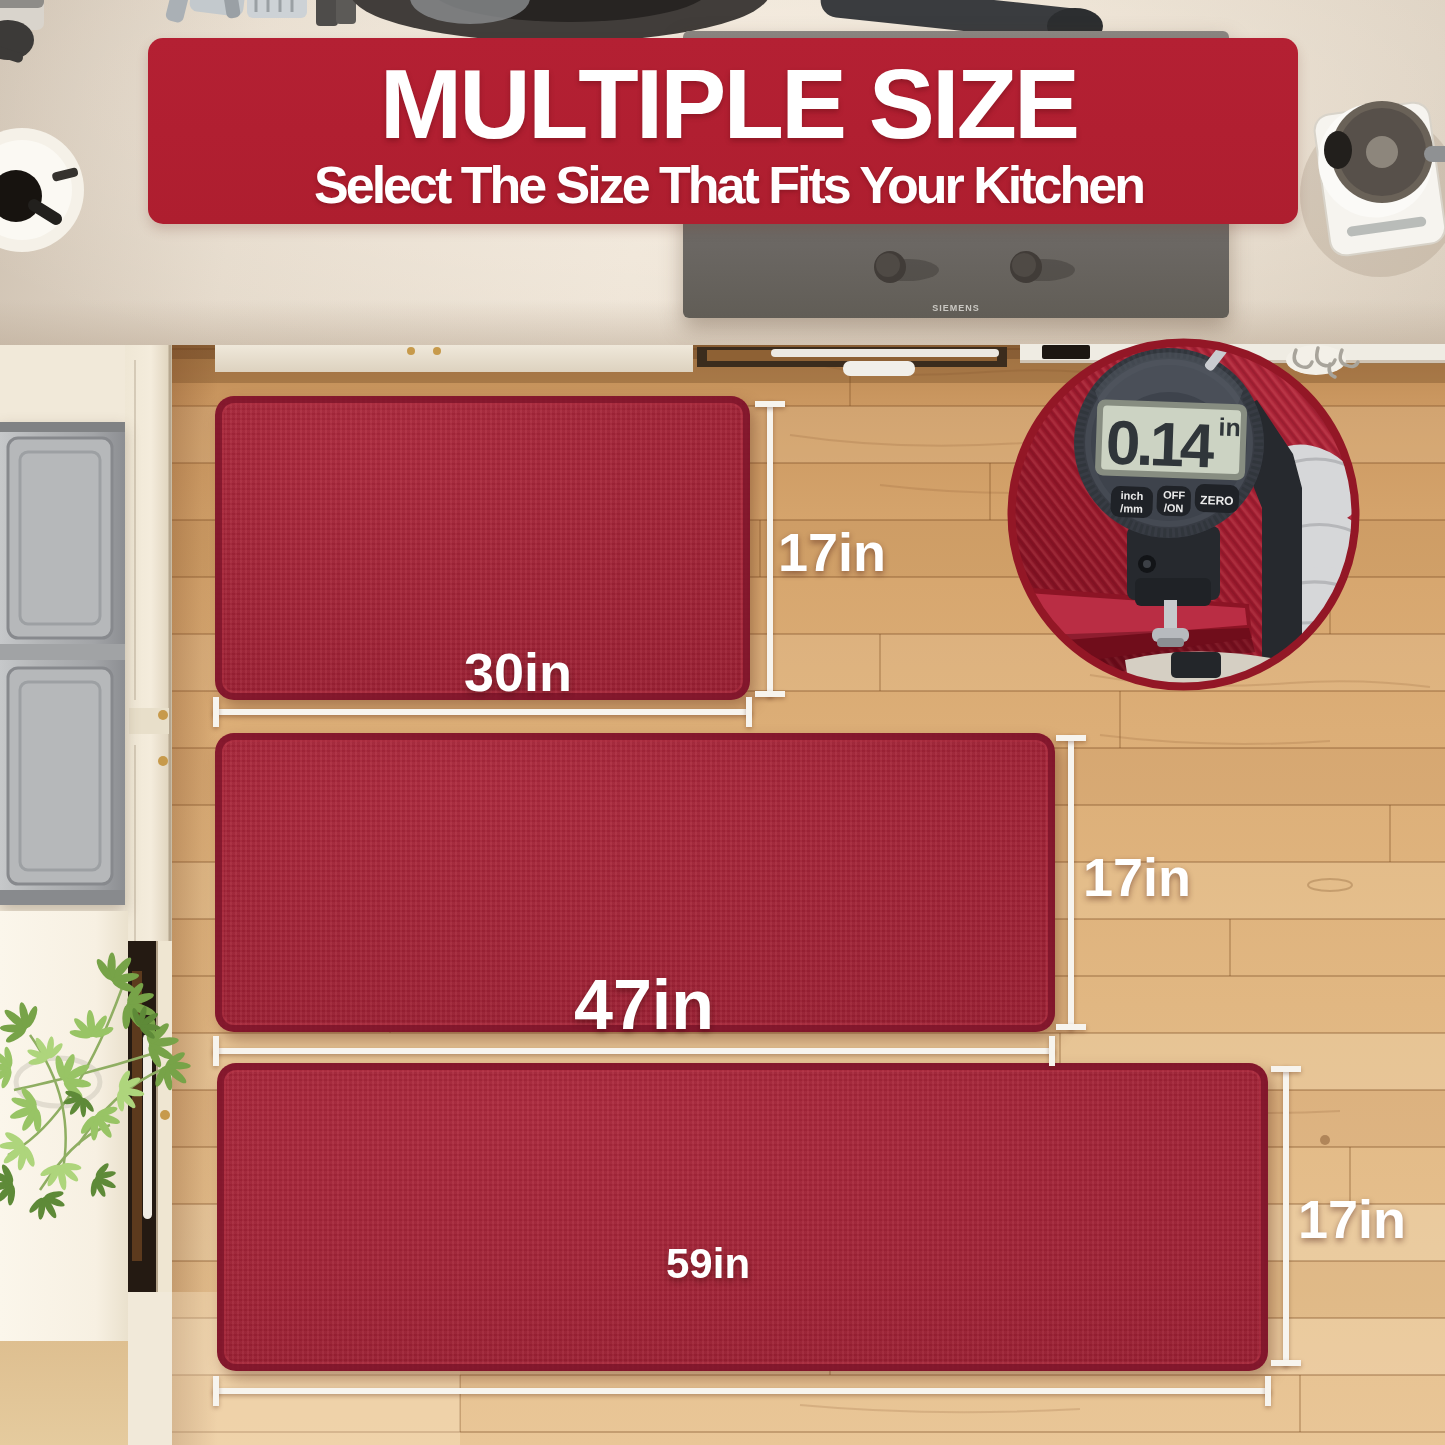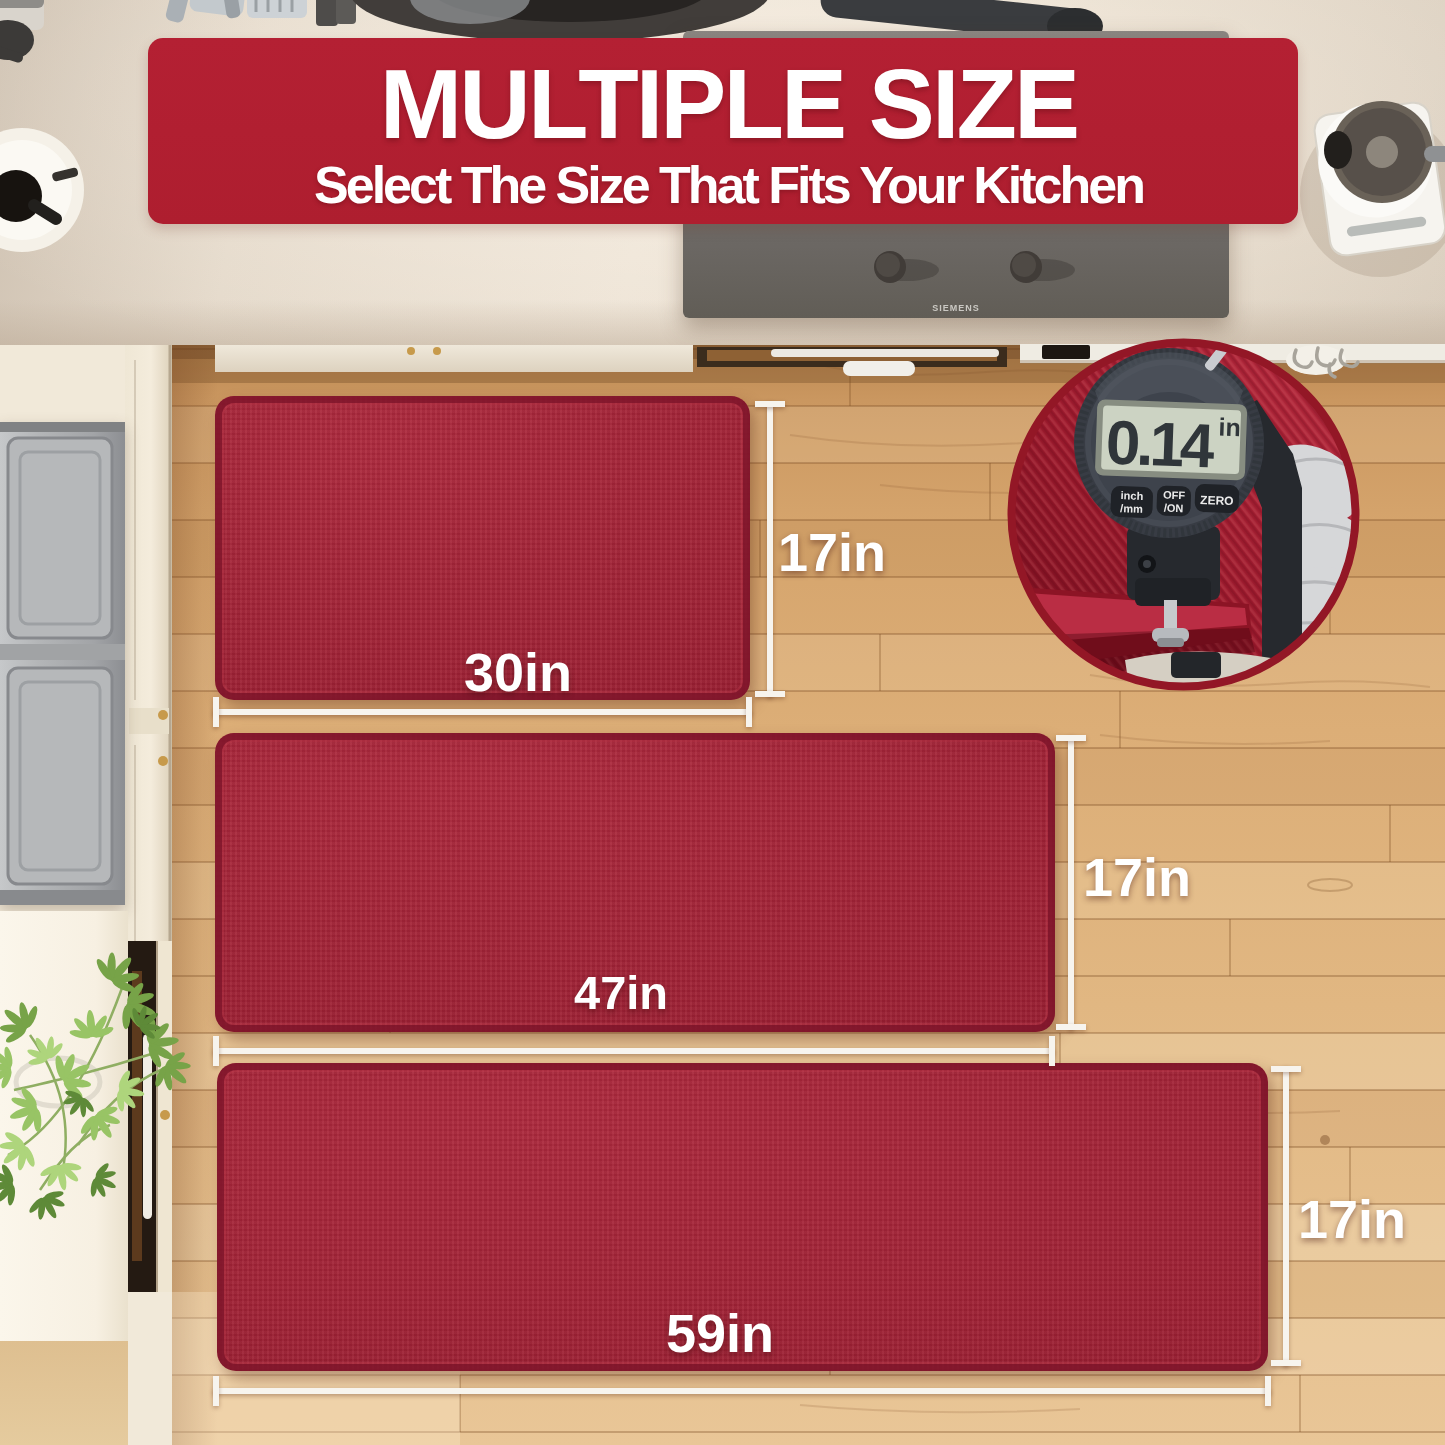--- a/index.html
+++ b/index.html
@@ -333,23 +333,23 @@
   <div class="mline" style="left:213px;top:1388px;width:1058px;height:6px;"></div>
   <div class="mline" style="left:213px;top:1376px;width:6px;height:30px;"></div>
   <div class="mline" style="left:1265px;top:1376px;width:6px;height:30px;"></div>
 
   <div class="mline" style="left:1283px;top:1066px;width:6px;height:300px;"></div>
   <div class="mline" style="left:1271px;top:1066px;width:30px;height:6px;"></div>
   <div class="mline" style="left:1271px;top:1360px;width:30px;height:6px;"></div>
 
   <div class="lbl" style="left:464px;top:641px;font-size:54px;">30in</div>
   <div class="lbl" style="left:778px;top:521px;font-size:54px;">17in</div>
-  <div class="lbl" style="left:574px;top:965px;font-size:47px;">47in</div>
+  <div class="lbl" style="left:574px;top:965px;font-size:70px;">47in</div>
   <div class="lbl" style="left:1083px;top:846px;font-size:54px;">17in</div>
-  <div class="lbl" style="left:666px;top:1302px;font-size:54px;">59in</div>
+  <div class="lbl" style="left:666px;top:1240px;font-size:42px;">59in</div>
   <div class="lbl" style="left:1298px;top:1188px;font-size:54px;">17in</div>
 
   <svg class="abs" style="left:1020px;top:340px;" width="425" height="60" viewBox="0 0 425 60">
     <rect x="0" y="4" width="425" height="19" fill="#efece3"></rect>
     <rect x="0" y="20" width="425" height="4" fill="rgba(150,120,90,.35)"></rect>
     <rect x="22" y="5" width="48" height="14" rx="2" fill="#1c1712"></rect>
     <ellipse cx="296" cy="20" rx="30" ry="15" fill="#f3f0e8"></ellipse>
     <g stroke="#a8a49b" stroke-width="3.5" fill="none" stroke-linecap="round">
       <path d="M276 10 q-5 12 4 16 q9 4 12 -4"></path>
       <path d="M298 8 q-4 14 5 17 q9 3 12 -5"></path>

